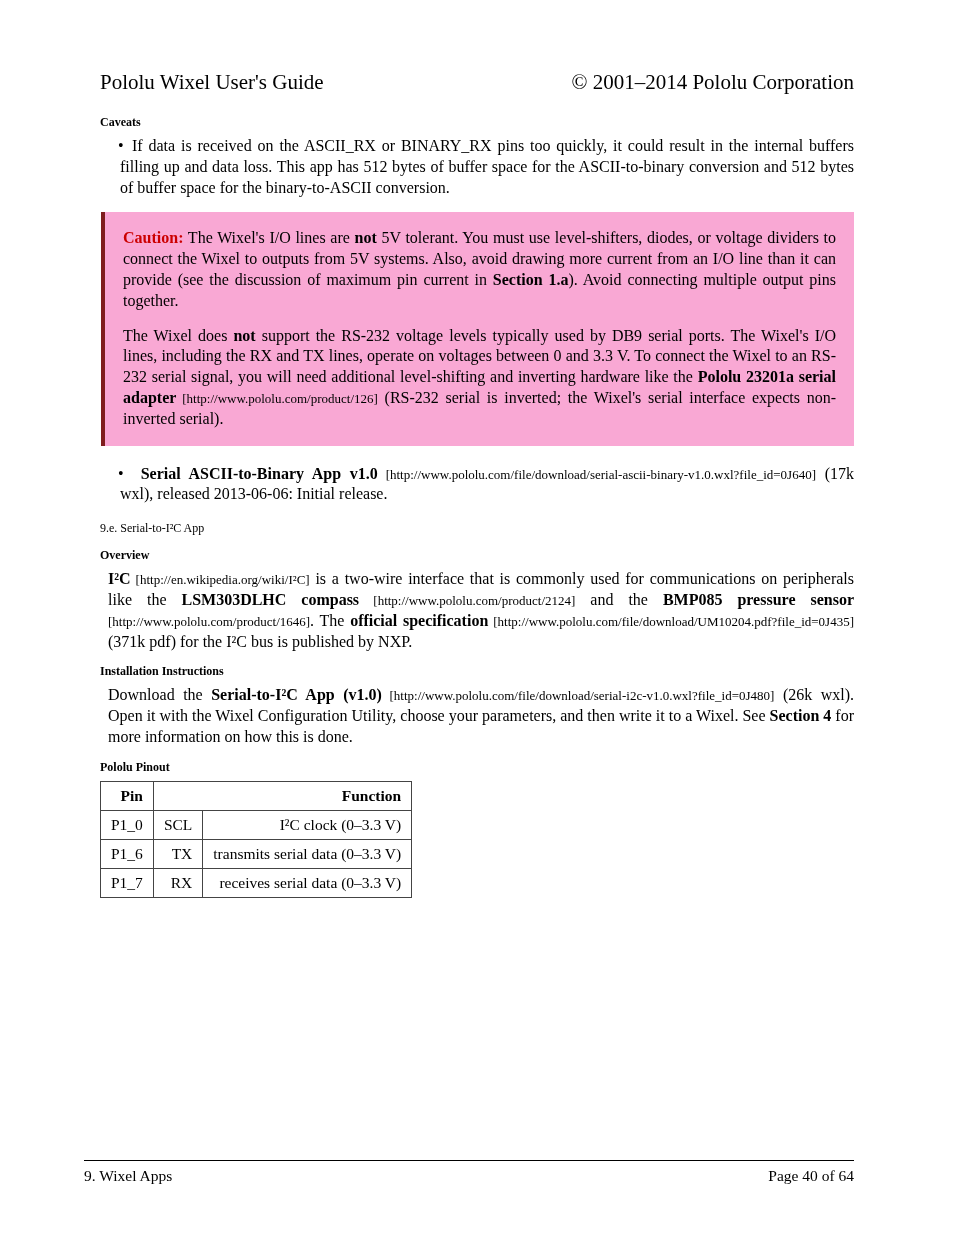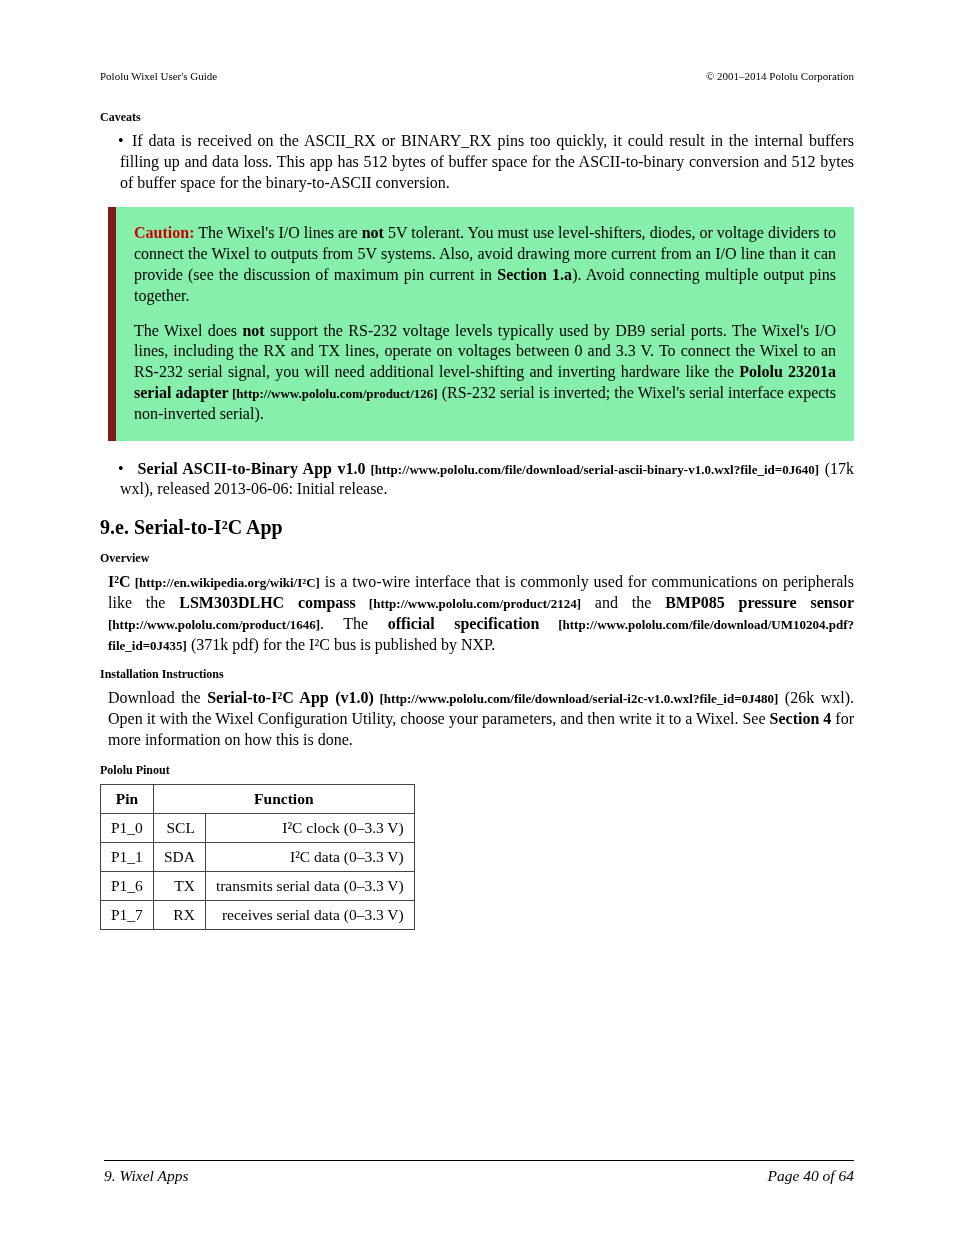--- a/index.html
+++ b/index.html
@@ -13,76 +13,75 @@
   .page {
     width: 954px;
     height: 1235px;
     position: relative;
     box-sizing: border-box;
     padding: 70px 100px 50px 100px;
   }
   .header-row {
     display: flex;
     justify-content: space-between;
-    font-size: 11px;
-    margin-bottom: 28px;
+    font-size: 21px;
+    margin-bottom: 20px;
   }
   h4.section {
     font-size: 12px;
     font-weight: bold;
     margin: 12px 0 6px 0;
   }
   h4.subsection {
-    font-size: 20px;
-    font-weight: bold;
+    font-size: 12px;
+    font-weight: normal;
     margin: 16px 0 6px 0;
   }
   .para {
     text-align: justify;
     margin: 4px 0 10px 8px;
     line-height: 1.3;
   }
   .bullet {
     padding-left: 12px;
     text-indent: 0;
   }
   .bullet::before {
     content: "•";
     display: inline-block;
     width: 14px;
     margin-left: -2px;
   }
   .callout {
-    border-left: 8px solid #7f1d1d;
-    background: #86efac;
+    border-left: 4px solid #7f1d1d;
+    background: #f9a8d4;
     padding: 16px 18px 16px 18px;
-    margin: 14px 0 18px 8px;
+    margin: 14px 0 18px 1px;
   }
   .callout .para { margin: 0 0 14px 0; }
   .callout .para:last-child { margin-bottom: 0; }
   .caution-label { color: #cc0000; font-weight: bold; }
   .bold { font-weight: bold; }
-  .link-url { font-weight: bold; font-size: 13px; }
+  .link-url { font-weight: normal; font-size: 13px; }
   table.pinout {
     border-collapse: collapse;
     margin-top: 6px;
   }
   table.pinout th, table.pinout td {
     border: 1px solid #444;
     padding: 5px 10px;
     font-size: 15.5px;
     text-align: right;
   }
-  table.pinout th { font-weight: bold; text-align: center; }
+  table.pinout th { font-weight: bold; text-align: right; }
   .footer {
     position: absolute;
-    left: 104px;
+    left: 84px;
     right: 100px;
     bottom: 50px;
-    font-style: italic;
   }
   .footer-rule {
     border: none;
     border-top: 1px solid #000;
     margin: 0 0 6px 0;
   }
   .footer-row {
     display: flex;
     justify-content: space-between;
     font-size: 15.5px;
@@ -131,25 +130,20 @@
         <tr>
       <th>Pin</th>
       <th colspan="2">Function</th>
     </tr>
     <tr>
       <td>P1_0</td>
       <td>SCL</td>
       <td>I²C clock (0–3.3 V)</td>
     </tr>
     <tr>
-      <td>P1_1</td>
-      <td>SDA</td>
-      <td>I²C data (0–3.3 V)</td>
-    </tr>
-    <tr>
       <td>P1_6</td>
       <td>TX</td>
       <td>transmits serial data (0–3.3 V)</td>
     </tr>
     <tr>
       <td>P1_7</td>
       <td>RX</td>
       <td>receives serial data (0–3.3 V)</td>
     </tr>
   </tbody>

